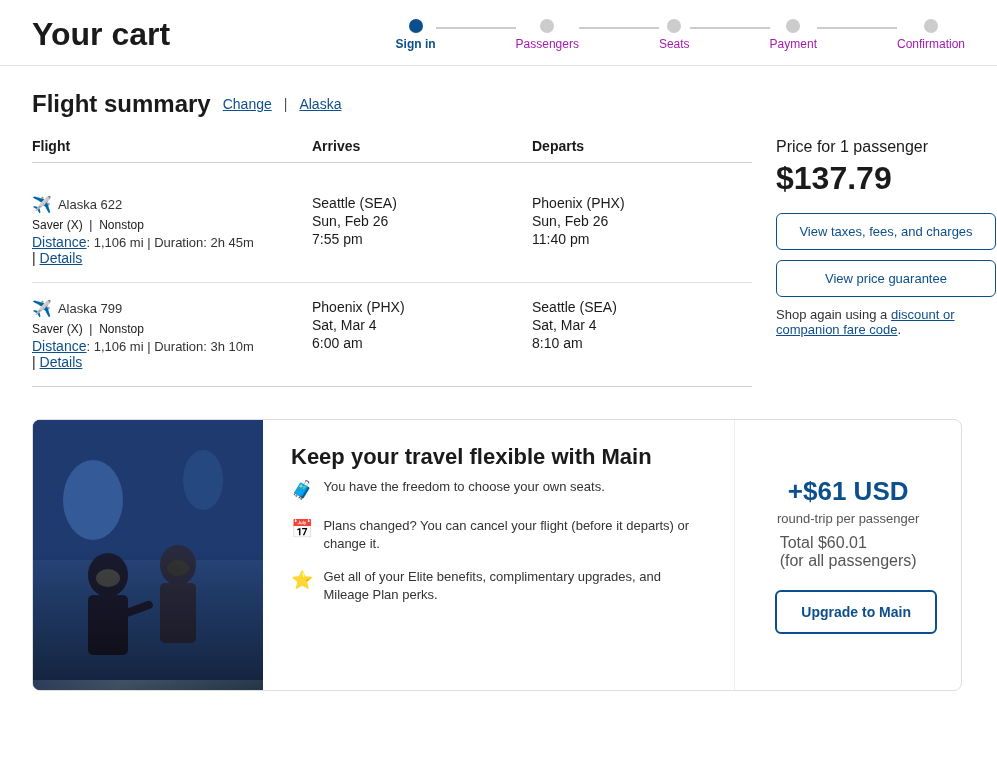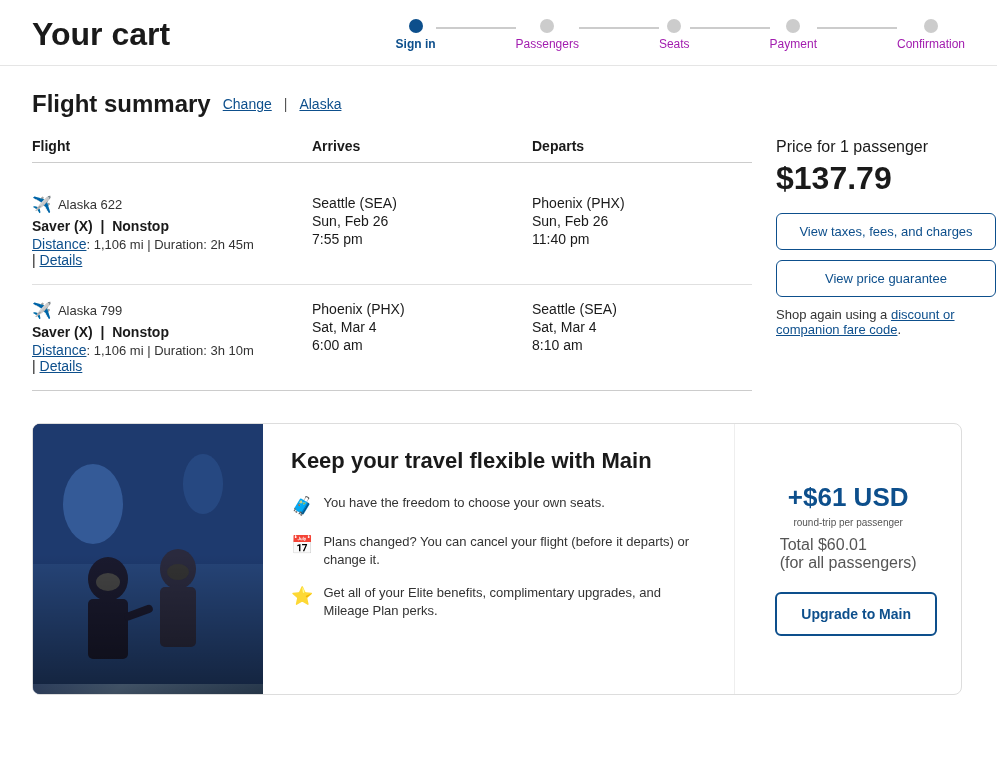--- a/index.html
+++ b/index.html
@@ -25,21 +25,21 @@
     .link { color: #0d4f8c; text-decoration: underline; cursor: pointer; font-size: 14px; }
     .divider-char { color: #555; }
     .col-headers { display: grid; grid-template-columns: 280px 220px 220px 1fr; padding-bottom: 8px; border-bottom: 1px solid #ccc; margin-bottom: 16px; }
     .col-header { font-weight: 700; font-size: 14px; }
     .flight-row { display: grid; grid-template-columns: 280px 220px 220px 1fr; padding: 16px 0; border-bottom: 1px solid #e0e0e0; }
     .flight-row:last-child { border-bottom: 1px solid #ccc; }
 
     .flight-info {}
     .flight-airline { display: flex; align-items: center; gap: 6px; margin-bottom: 4px; font-size: 13px; color: #333; }
     .plane-icon { font-size: 16px; }
-    .flight-class { font-weight: 700; font-size: 14px; margin-bottom: 2px; }
+    .flight-class { font-weight: 400; font-size: 12px; margin-bottom: 2px; }
     .flight-distance { font-size: 13px; color: #333; }
 
     .depart-info, .arrive-info { }
     .city { font-size: 14px; margin-bottom: 2px; }
     .date { font-size: 14px; margin-bottom: 2px; }
     .time { font-size: 14px; }
 
     
     .price-panel { padding: 0 0 0 16px; }
     .price-label { font-size: 16px; font-weight: 500; color: #1a1a1a; margin-bottom: 4px; }
@@ -49,28 +49,28 @@
     .discount-link { color: #0d4f8c; text-decoration: underline; cursor: pointer; }
 
     
     .upgrade-card { display: flex; border: 1px solid #ddd; border-radius: 8px; overflow: hidden; margin-top: 32px; max-width: 930px; }
     .upgrade-image { width: 230px; min-width: 230px; background: #2a3f6f; position: relative; overflow: hidden; }
     .upgrade-image-placeholder { width: 100%; height: 100%; background: linear-gradient(135deg, #1a2a5e 0%, #3a5a9f 40%, #7a9abf 70%, #4a6a8f 100%); display: flex; align-items: flex-end; justify-content: center; padding-bottom: 10px; min-height: 240px; position: relative; }
     
     .people-overlay { position: absolute; bottom: 0; left: 0; right: 0; height: 200px; background: linear-gradient(to top, rgba(0,0,0,0.5) 0%, transparent 70%); }
 
     .upgrade-content { flex: 1; padding: 24px 28px; }
-    .upgrade-title { font-size: 22px; font-weight: 700; margin-bottom: 20px; }
+    .upgrade-title { font-size: 22px; font-weight: 700; margin-bottom: 8px; }
     .upgrade-features { list-style: none; margin-bottom: 0; }
     .upgrade-feature { display: flex; align-items: flex-start; gap: 10px; margin-bottom: 14px; font-size: 13px; color: #333; line-height: 1.4; }
     .feature-icon { font-size: 18px; margin-top: 0; }
 
     .upgrade-pricing { min-width: 200px; display: flex; flex-direction: column; align-items: center; justify-content: center; padding: 24px; border-left: 1px solid #eee; }
     .upgrade-price { font-size: 26px; font-weight: 700; color: #0d4f8c; margin-bottom: 4px; }
-    .upgrade-per { font-size: 10px; color: #555; margin-bottom: 8px; }
+    .upgrade-per { font-size: 13px; color: #555; margin-bottom: 8px; }
     .upgrade-total { font-size: 16px; color: #555; margin-bottom: 20px; }
     .upgrade-btn { padding: 12px 24px; border: 2px solid #0d4f8c; border-radius: 6px; background: #fff; color: #0d4f8c; font-size: 14px; font-weight: 600; cursor: pointer; white-space: nowrap; margin-left: 16px; }
   </style>
 </head>
 <body>
 
 <div class="header">
   <h1 class="page-title">Your cart</h1>
 
   <div class="progress-bar">

